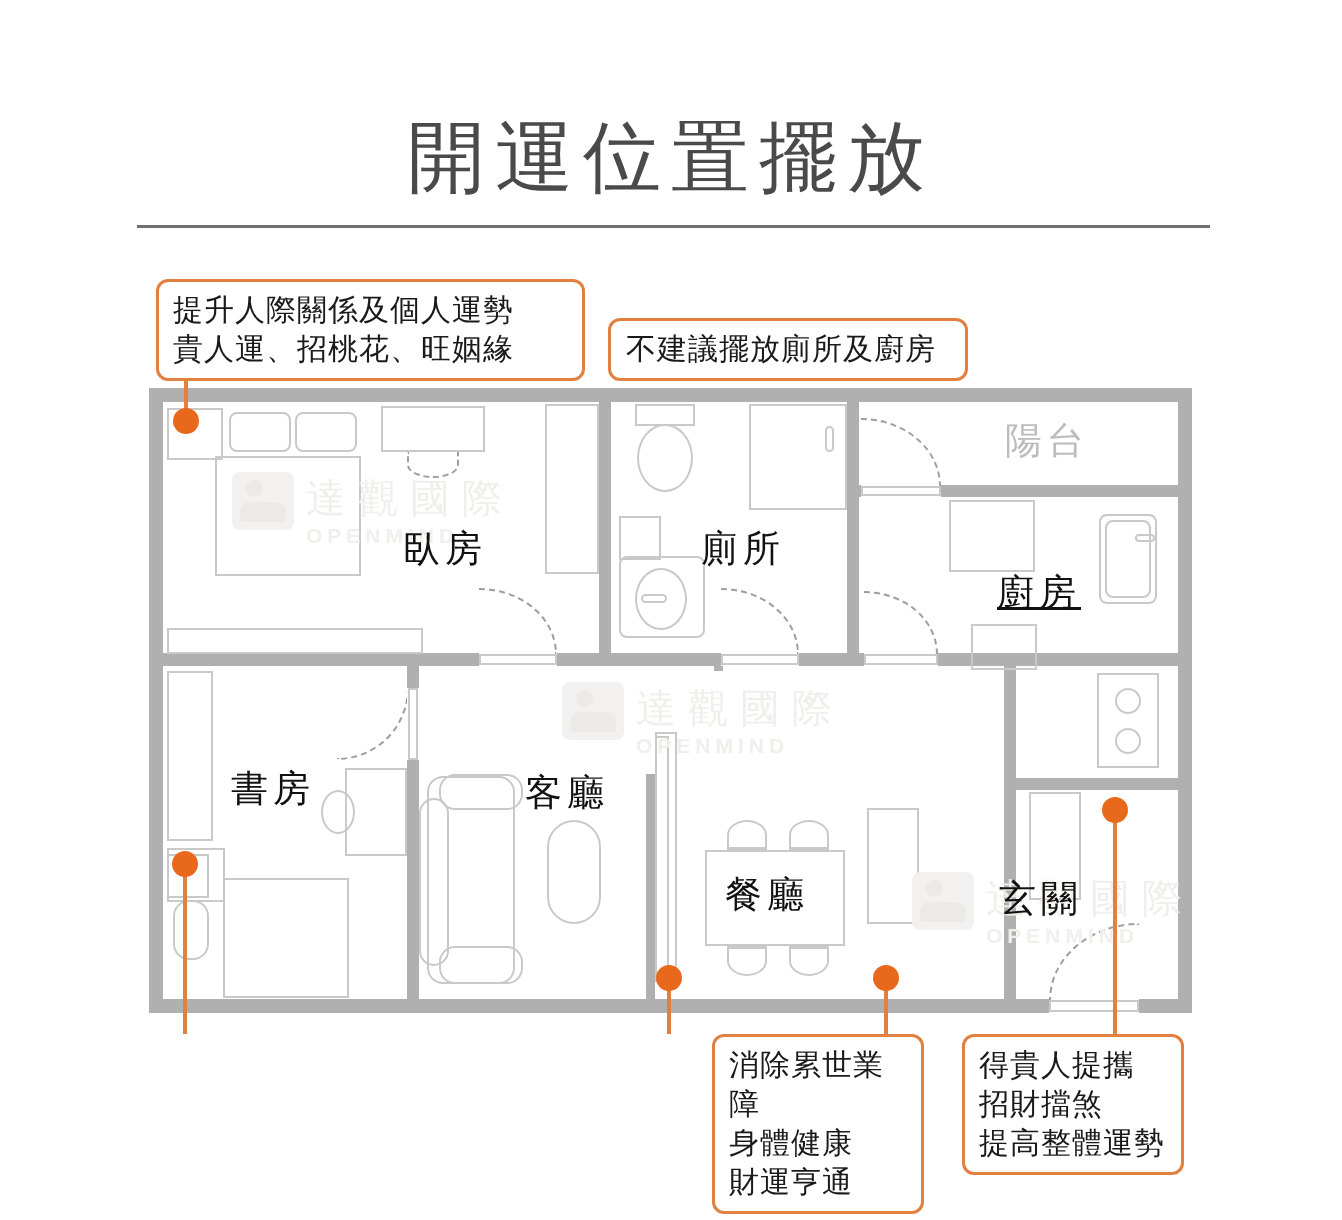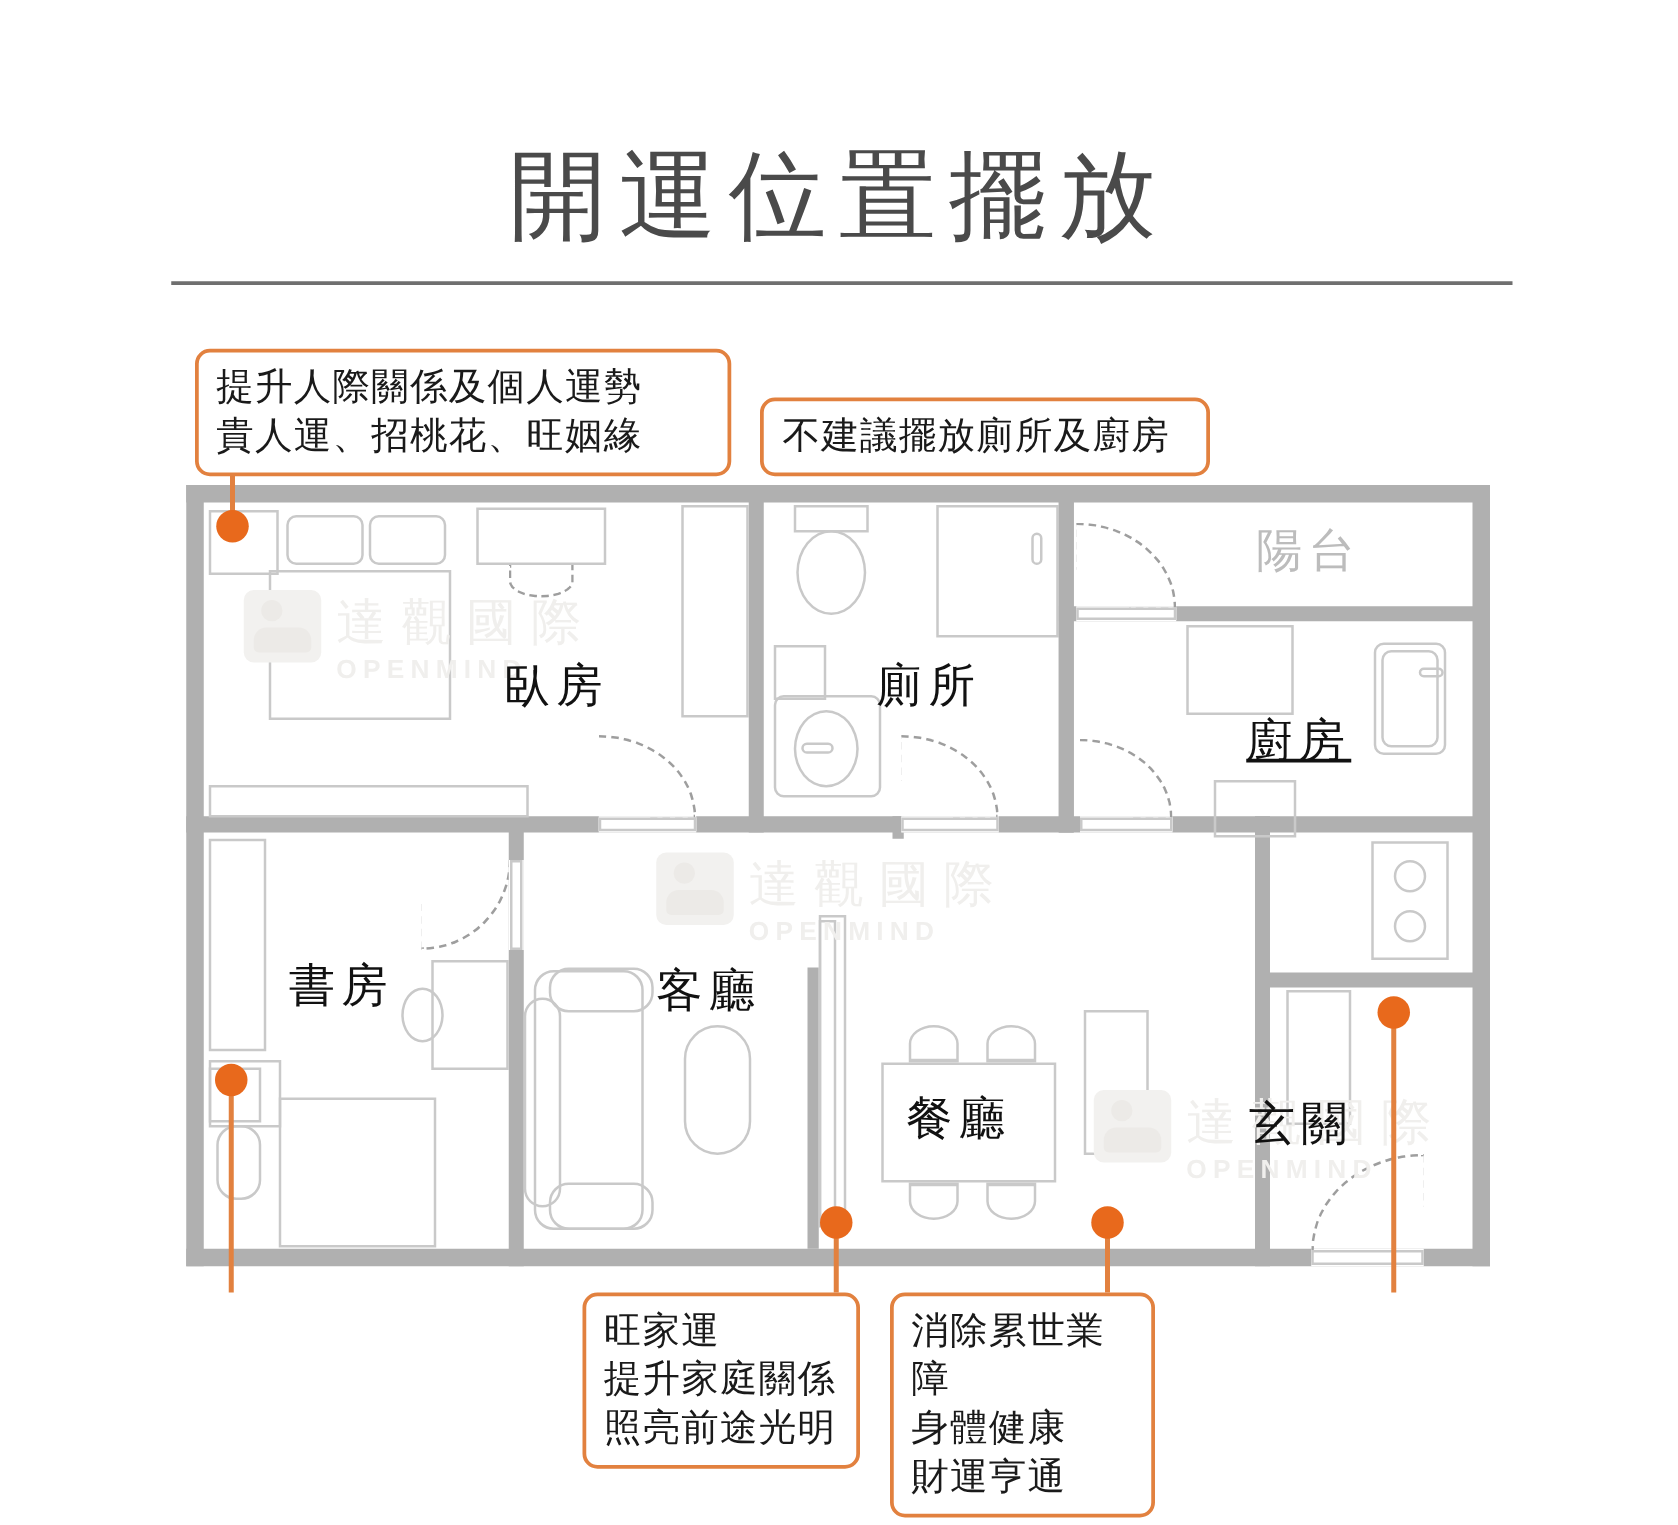--- a/index.html
+++ b/index.html
@@ -100,20 +100,21 @@
   }
   .rlabel.muted{color:#bcbcbc;}
 
   
   .wm{
     position:absolute;
     z-index:5;
     opacity:1;
     pointer-events:none;
     user-select:none;
+    margin-left:37px;
   }
   .wm .wm-txt{
     font-size:40px;letter-spacing:12px;color:#f0efed;
     font-family:"DejaVu Sans","Liberation Sans",sans-serif;
     white-space:nowrap;line-height:1;
   }
   .wm .wm-sub{
     font-size:21px;letter-spacing:5px;color:#f0efed;font-weight:bold;
     font-family:"Liberation Sans",sans-serif;white-space:nowrap;margin-top:6px;
   }
@@ -149,28 +150,28 @@
   <div class="dot" style="left:656px;top:965px;"></div>
   <div class="dot" style="left:873px;top:965px;"></div>
   <div class="dot" style="left:1102px;top:797px;"></div>
 
   <div class="callout" style="left:156px;top:279px;width:429px;">提升人際關係及個人運勢
 貴人運、招桃花、旺姻緣</div>
 
   <div class="callout" style="left:608px;top:318px;width:360px;padding-left:15px;">不建議擺放廁所及廚房</div>
 
 
-  <div class="callout" style="left:466px;top:1034px;width:222px;">旺家運
-提升家庭關係
-照亮前途光明</div>
 
   <div class="callout" style="left:712px;top:1034px;width:212px;">消除累世業障
 身體健康
 財運亨通</div>
 
+  <div class="callout" style="left:962px;top:1034px;width:222px;">得貴人提攜
+招財擋煞
+提高整體運勢</div>
 
   <div id="plan">
 
     <div class="wm" style="left:120px;top:90px;">
       <div class="wm-mark"></div>
       <div class="wm-txt">達觀國際</div>
       <div class="wm-sub">OPENMIND</div>
     </div>
     <div class="wm" style="left:450px;top:300px;">
       <div class="wm-mark"></div>

